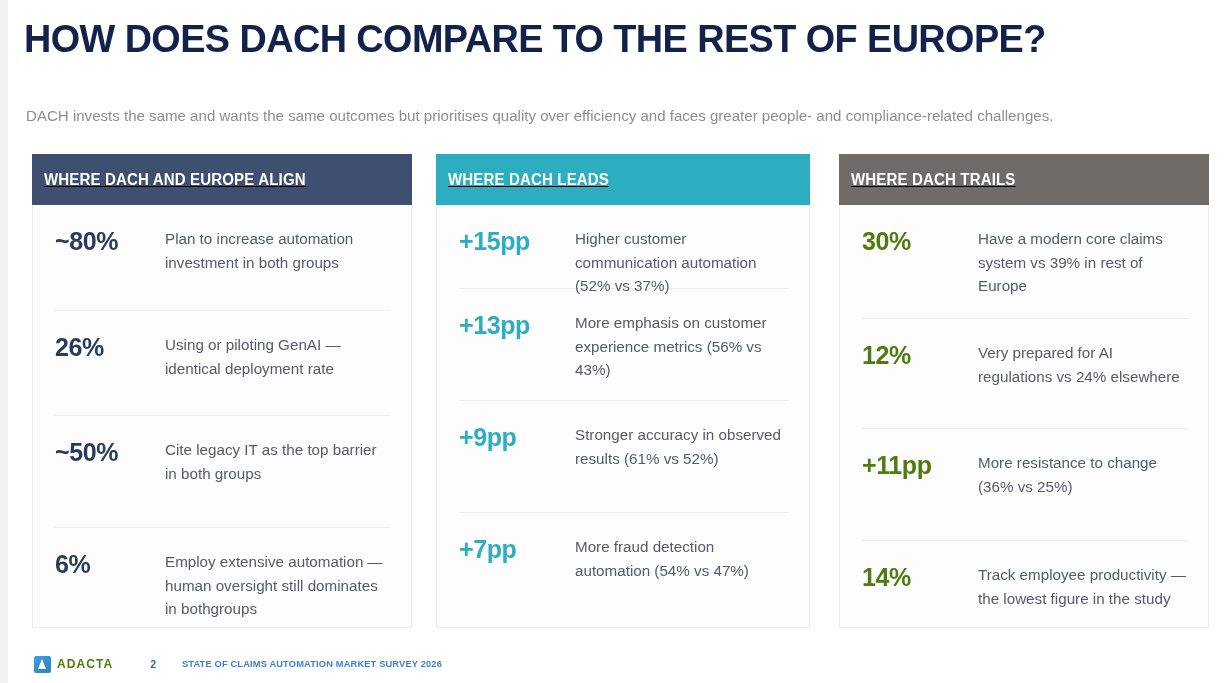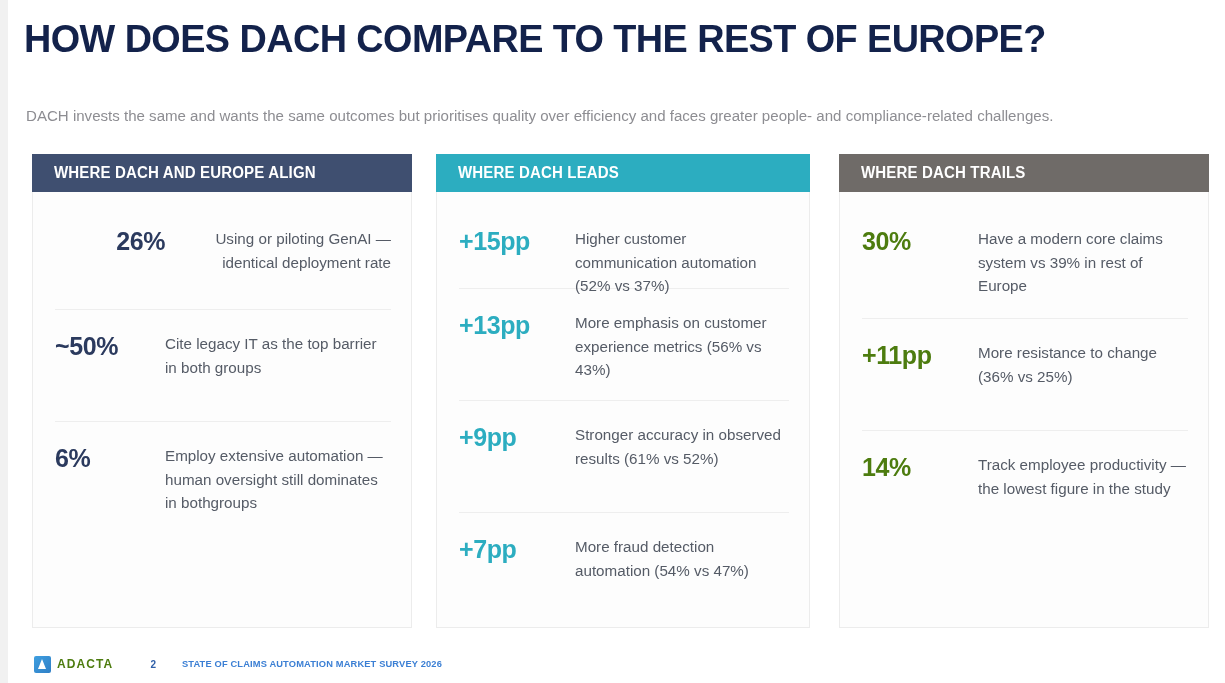--- a/index.html
+++ b/index.html
@@ -70,25 +70,26 @@
   }
   .card-1 { left: 0px;   width: 380px; }
   .card-2 { left: 404px; width: 374px; }
   .card-3 { left: 807px; width: 370px; }
 
   .card-head {
     position: absolute;
     left: -1px;
     top: 0;
     right: -1px;
-    height: 38px;
+    height: 51px;
     display: flex;
     align-items: center;
-    padding-left: 22px;
+    padding-left: 12px;
     box-sizing: border-box;
+    text-decoration: underline;
   }
   .card-head span {
     font-size: 16px;
     font-weight: 800;
     letter-spacing: 0.15px;
     color: #ffffff;
     text-transform: uppercase;
     transform: scaleX(0.94);
     transform-origin: left center;
     white-space: nowrap;
@@ -126,21 +127,21 @@
   .desc {
     flex: 1 1 auto;
     font-size: 15.2px;
     line-height: 23.5px;
     color: #555b66;
   }
 
   
   .card-1 .row { padding-top: 22px; padding-bottom: 20px; }
   .card-1 .row.r1 { height: 106px; }
-  .card-1 .row.r2 { height: 105px; text-align: right; }
+  .card-1 .row.r2 { height: 105px; }
   .card-1 .row.r3 { height: 112px; }
   .card-1 .row.r4 { height: 150px; border-bottom: none; }
   .card-1 .stat { width: 110px; color: #2b3a5e; }
 
   .card-2 .row { padding-top: 22px; padding-bottom: 18px; }
   .card-2 .row.r1 { height: 84px; }
   .card-2 .row.r2 { height: 112px; }
   .card-2 .row.r3 { height: 112px; }
   .card-2 .row.r4 { height: 138px; border-bottom: none; }
   .card-2 .stat { width: 116px; color: #2cadc0; }
@@ -211,20 +212,24 @@
   <div class="title">HOW DOES DACH COMPARE TO THE REST OF EUROPE?</div>
   <div class="subtitle">DACH invests the same and wants the same outcomes but prioritises quality over efficiency and faces greater people- and compliance-related challenges.</div>
 
   <div class="cards">
 
     <div class="card card-1">
       <div class="card-head head-align">
         <span>WHERE DACH AND EUROPE ALIGN</span>
       </div>
       <div class="card-body">
+        <div class="row r1">
+          <div class="stat">~80%</div>
+          <div class="desc">Plan to increase automation investment in both groups</div>
+        </div>
         <div class="row r2">
           <div class="stat">26%</div>
           <div class="desc">Using or piloting GenAI — identical deployment rate</div>
         </div>
         <div class="row r3">
           <div class="stat">~50%</div>
           <div class="desc">Cite legacy IT as the top barrier in both groups</div>
         </div>
         <div class="row r4">
           <div class="stat">6%</div>
@@ -258,20 +263,24 @@
     </div>
 
     <div class="card card-3">
       <div class="card-head head-trails">
         <span>WHERE DACH TRAILS</span>
       </div>
       <div class="card-body">
         <div class="row r1">
           <div class="stat">30%</div>
           <div class="desc">Have a modern core claims system vs 39% in rest of Europe</div>
+        </div>
+        <div class="row r2">
+          <div class="stat">12%</div>
+          <div class="desc">Very prepared for AI regulations vs 24% elsewhere</div>
         </div>
         <div class="row r3">
           <div class="stat">+11pp</div>
           <div class="desc">More resistance to change (36% vs 25%)</div>
         </div>
         <div class="row r4">
           <div class="stat">14%</div>
           <div class="desc">Track employee productivity — the lowest figure in the study</div>
         </div>
       </div>

